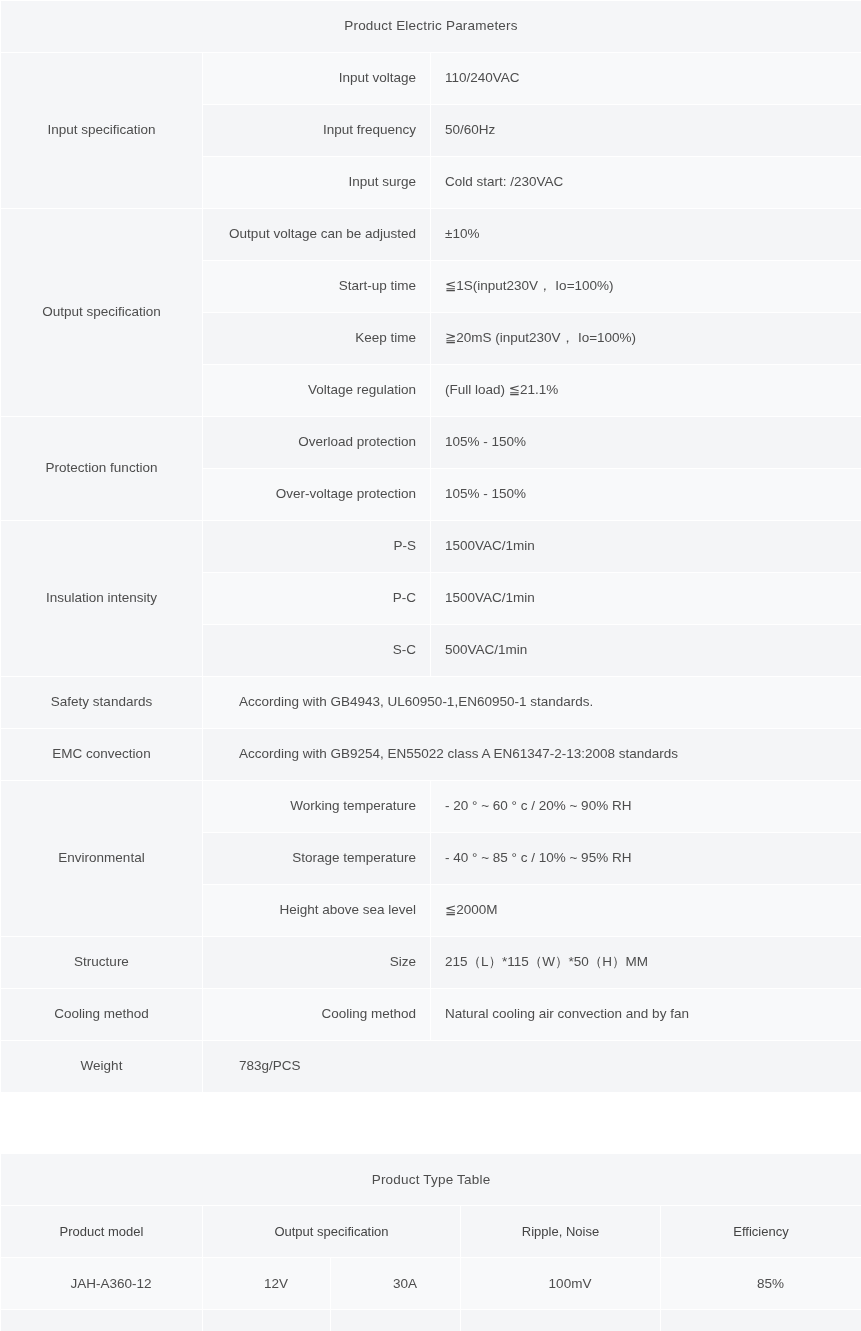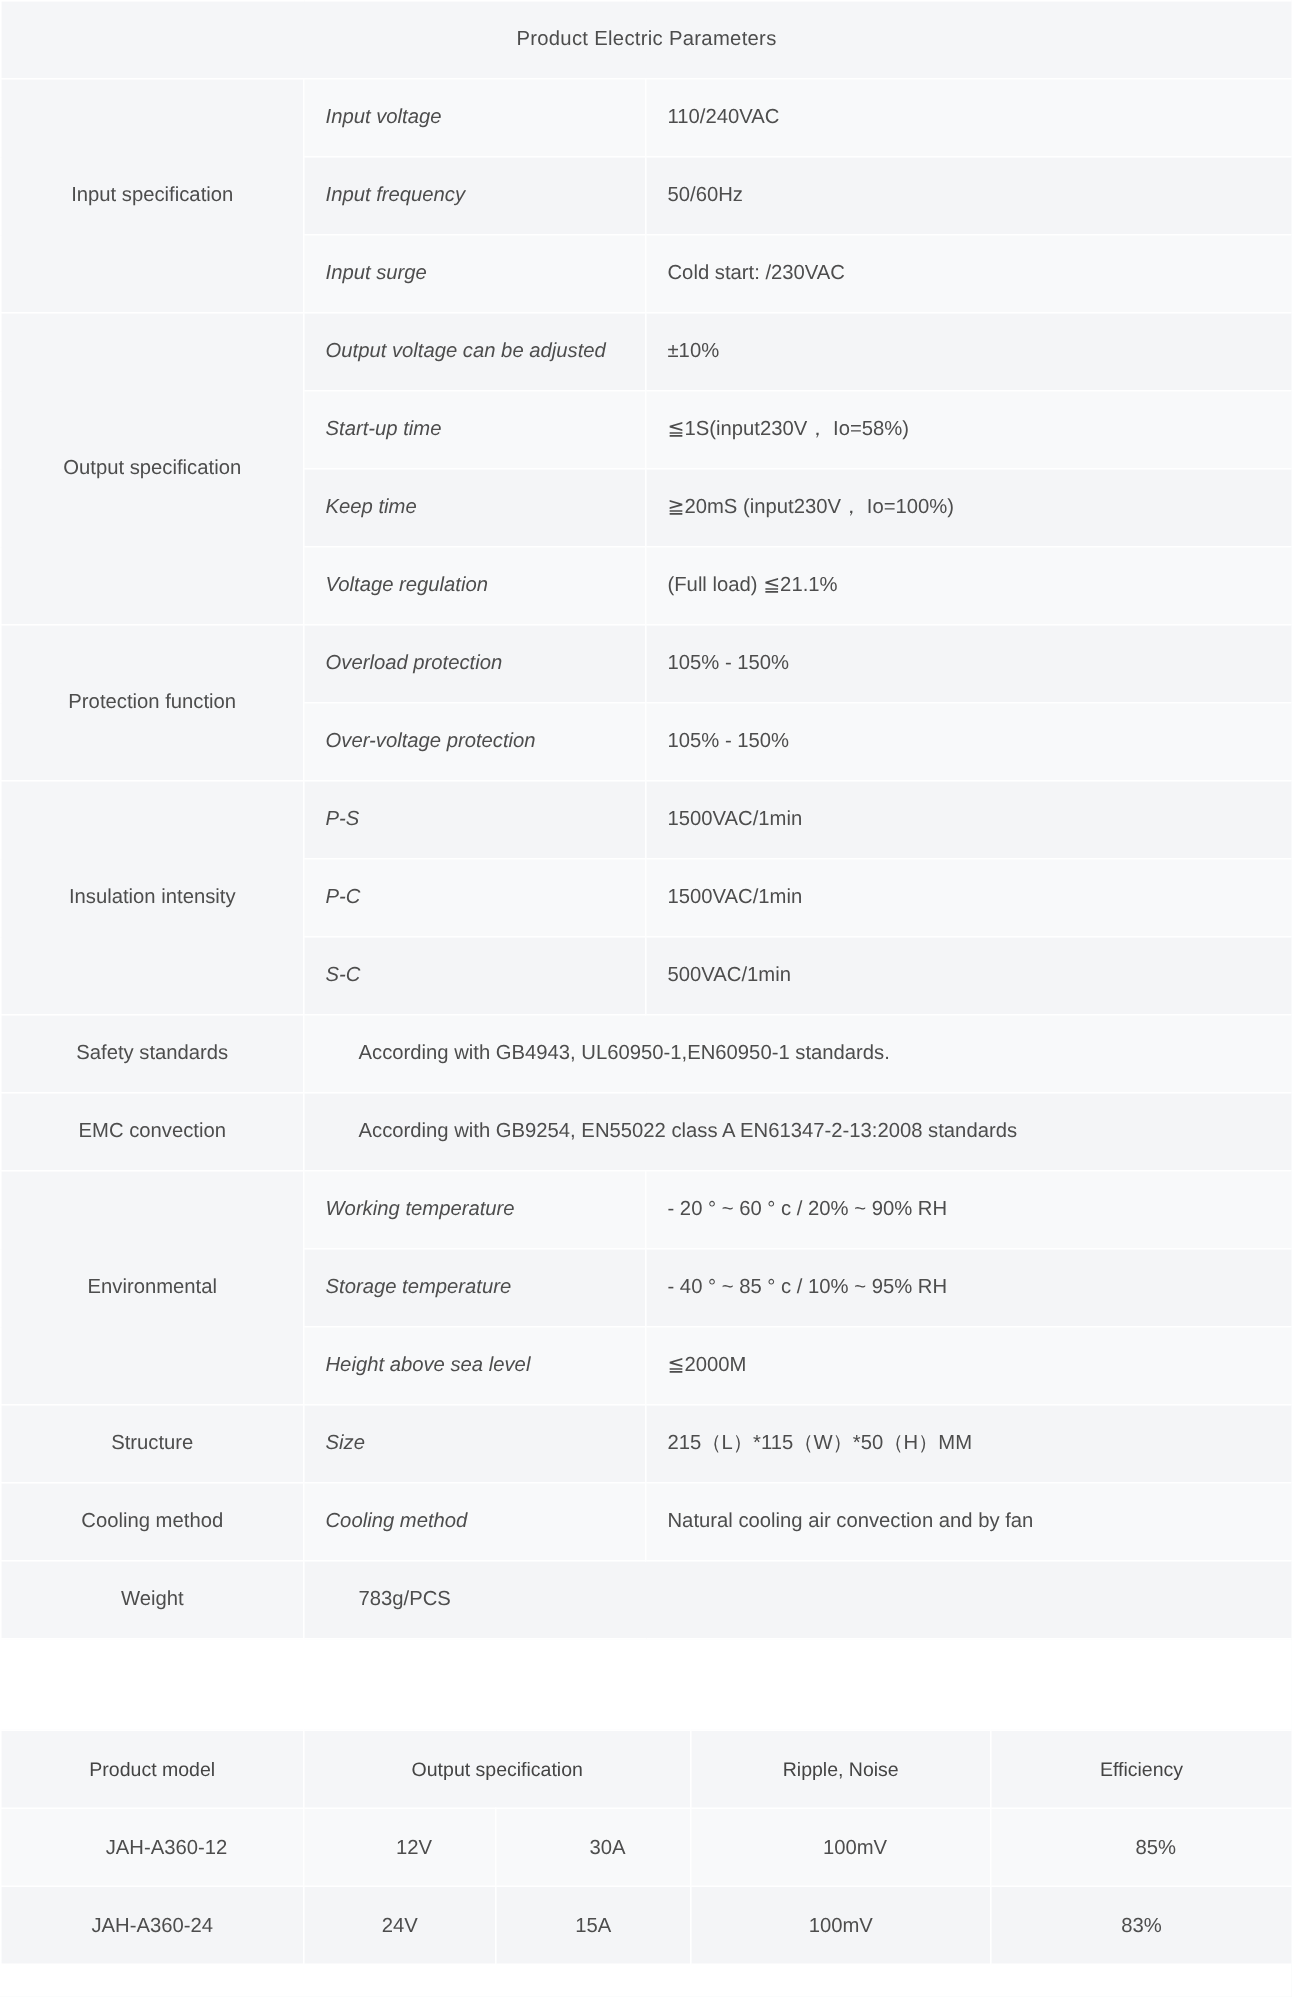--- a/index.html
+++ b/index.html
@@ -50,23 +50,22 @@
   }
 
   .group-cell {
     text-align: center;
     background: #f5f6f8;
     font-size: 13.5px;
     color: #4d4d4d;
   }
 
   .param-cell {
-    text-align: left;
+    text-align: right;
     padding-left: 36px;
-    font-style: italic;
   }
 
   .value-cell {
     text-align: left;
     padding-left: 135px;
   }
 
   .value-cell.wide {
     padding-left: 36px;
   }
@@ -136,21 +135,21 @@
           <td class="param-cell r-h">Input surge</td>
           <td class="value-cell r-h">Cold start: /230VAC</td>
         </tr>
         <tr class="row-b">
           <td class="group-cell r-h" rowspan="4">Output specification</td>
           <td class="param-cell r-h">Output voltage can be adjusted</td>
           <td class="value-cell r-h">±10%</td>
         </tr>
         <tr class="row-a">
           <td class="param-cell r-h">Start-up time</td>
-          <td class="value-cell r-h">≦1S(input230V， Io=58%)</td>
+          <td class="value-cell r-h">≦1S(input230V， Io=100%)</td>
         </tr>
         <tr class="row-b">
           <td class="param-cell r-h">Keep time</td>
           <td class="value-cell r-h">≧20mS (input230V， Io=100%)</td>
         </tr>
         <tr class="row-a">
           <td class="param-cell r-h">Voltage regulation</td>
           <td class="value-cell r-h">(Full load) ≦21.1%</td>
         </tr>
         <tr class="row-b">
@@ -217,20 +216,23 @@
 
   <table class="type-table">
     <colgroup>
       <col style="width:202px">
       <col style="width:128px">
       <col style="width:130px">
       <col style="width:200px">
       <col style="width:201px">
     </colgroup>
     <thead>
+      <tr>
+        <th class="table-title" colspan="5">Product Type Table</th>
+      </tr>
       <tr>
         <th class="hdr">Product model</th>
         <th class="hdr" colspan="2">Output specification</th>
         <th class="hdr">Ripple, Noise</th>
         <th class="hdr">Efficiency</th>
       </tr>
     </thead>
     <tbody>
         <tr class="r-a">
           <td>JAH-A360-12</td>

